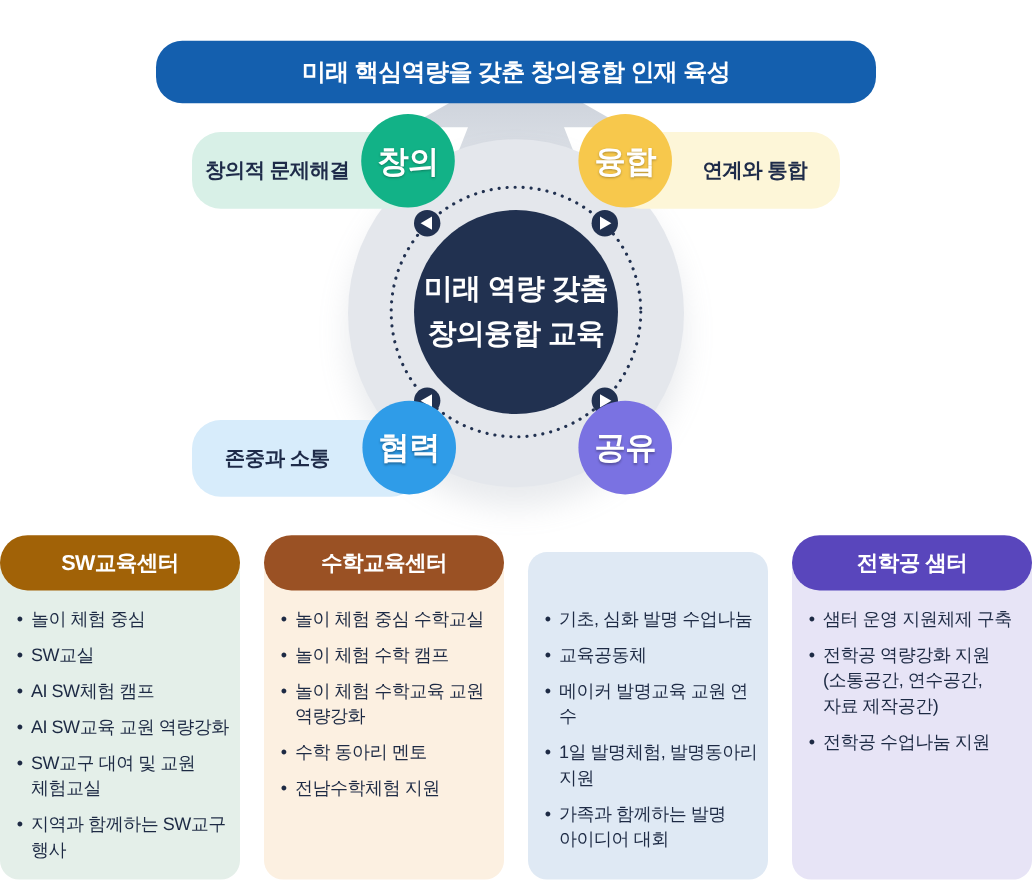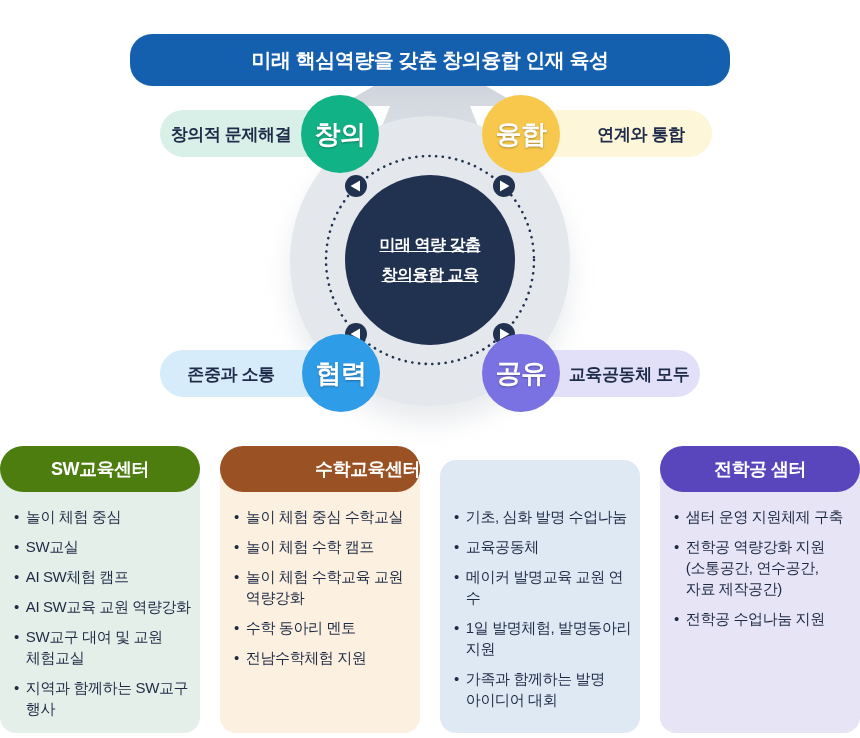--- a/index.html
+++ b/index.html
@@ -18,30 +18,30 @@
   .ring-layer{position:absolute;left:0;top:0;z-index:4;pointer-events:none;}
   
   .hub-bg{
     position:absolute;left:290px;top:116px;width:280px;height:290px;border-radius:50%;
     z-index:2;box-shadow:0 16px 26px rgba(140,150,165,.20);
   }
   .hub-core{
     position:absolute;left:345px;top:175px;width:170px;height:170px;border-radius:50%;z-index:5;
     display:flex;flex-direction:column;align-items:center;justify-content:center;row-gap:14px;
   }
-  .hub-core span{color:#fff;font-size:16px;font-weight:700;letter-spacing:-0.5px;line-height:1;text-decoration:underline;}
-  
-  .pill{position:absolute;height:47px;width:190px;border-radius:24px;z-index:3;}
+  .hub-core span{color:#fff;font-size:24px;font-weight:700;letter-spacing:-0.5px;line-height:1;}
+  
+  .pill{position:absolute;height:64px;width:190px;border-radius:24px;z-index:3;}
   .pill .tag{
     position:absolute;top:50%;transform:translateY(-50%);
     font-size:17px;font-weight:600;color:#1e2b49;text-align:center;letter-spacing:-0.4px;
   }
   .pill.left .tag{left:0;width:142px;}
   .pill.right .tag{right:0;width:142px;}
-  .p-tl{left:160px;top:110px}.p-tr{left:522px;top:110px}
+  .p-tl{left:160px;top:110px}.p-tr{left:510px;top:110px}
   .p-bl{left:160px;top:350px}.p-br{left:510px;top:350px}
   .vcircle{
     position:absolute;width:78px;height:78px;border-radius:50%;z-index:6;
     display:flex;align-items:center;justify-content:center;
     color:#fff;font-size:26px;font-weight:700;letter-spacing:-0.5px;
     text-shadow:0 1px 2px rgba(0,0,0,0.30);
   }
   .c-tl{left:301px;top:95px}.c-tr{left:482px;top:95px}
   .c-bl{left:302px;top:334px}.c-br{left:482px;top:334px}
   
@@ -87,23 +87,20 @@
 
   <div class="pill left p-tl" style="background: rgb(216, 240, 231);">
     <span class="tag">창의적 문제해결</span>
   </div>
   <div class="pill right p-tr" style="background: rgb(253, 246, 216);">
     <span class="tag">연계와 통합</span>
   </div>
   <div class="pill left p-bl" style="background: rgb(215, 236, 251);">
     <span class="tag">존중과 소통</span>
   </div>
-  <div class="pill right p-br" style="background: rgb(226, 224, 248);">
-    <span class="tag">교육공동체 모두</span>
-  </div>
 
   <svg class="ring-layer" width="860" height="738">
     <circle cx="430" cy="260" r="104" fill="none" stroke-width="2.6" stroke-dasharray="0.1 6.6" stroke-linecap="round" stroke="#213150"></circle>
     <g>
       <circle cx="356" cy="186" r="11" fill="#213150"></circle>
       <polygon points="350.5,186 360,180.5 360,191.5" fill="#ffffff"></polygon>
     </g>
     <g>
       <circle cx="504" cy="186" r="11" fill="#213150"></circle>
       <polygon points="509.5,186 500,180.5 500,191.5" fill="#ffffff"></polygon>
@@ -130,21 +127,21 @@
     <span>융합</span>
   </div>
   <div class="vcircle c-bl" style="background: rgb(47, 156, 232);">
     <span>협력</span>
   </div>
   <div class="vcircle c-br" style="background: rgb(122, 114, 226);">
     <span>공유</span>
   </div>
 
   <div class="card card1">
-    <div class="card-header" style="background: #4d7c0f;">
+    <div class="card-header" style="background: #a16207;">
       <span>SW교육센터</span>
     </div>
     <div class="card-body" style="background: rgb(228, 239, 233);">
       <div class="item">
           <span class="bullet">•</span>
           <span class="txt">놀이 체험 중심</span>
         </div>
       <div class="item">
           <span class="bullet">•</span>
           <span class="txt">SW교실</span>
@@ -164,21 +161,21 @@
         </div>
       <div class="item">
           <span class="bullet">•</span>
           <span class="txt">지역과 함께하는 SW교구
 행사</span>
         </div>
     </div>
   </div>
 
   <div class="card card2">
-    <div class="card-header" style="background: rgb(154, 81, 36); justify-content: flex-end;">
+    <div class="card-header" style="background: rgb(154, 81, 36);">
       <span>수학교육센터</span>
     </div>
     <div class="card-body" style="background: rgb(252, 240, 225);">
       <div class="item">
           <span class="bullet">•</span>
           <span class="txt">놀이 체험 중심 수학교실</span>
         </div>
       <div class="item">
           <span class="bullet">•</span>
           <span class="txt">놀이 체험 수학 캠프</span>

